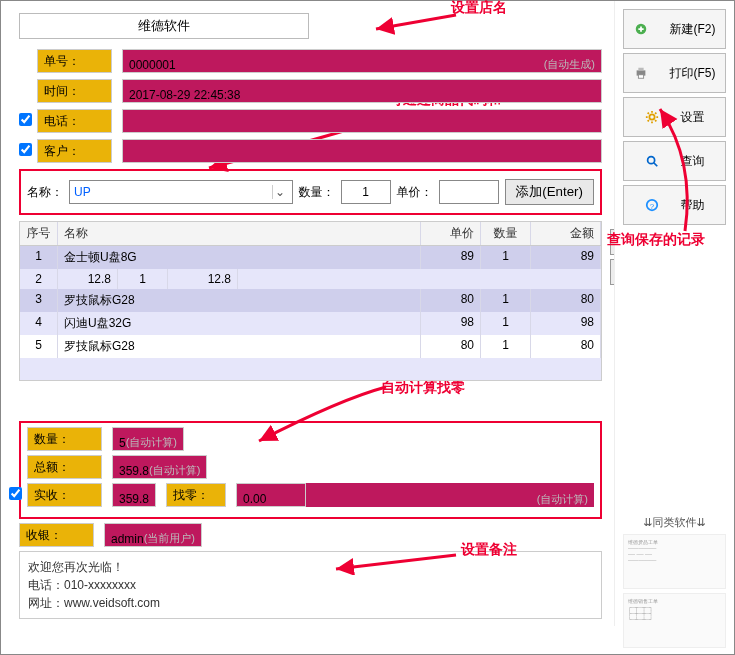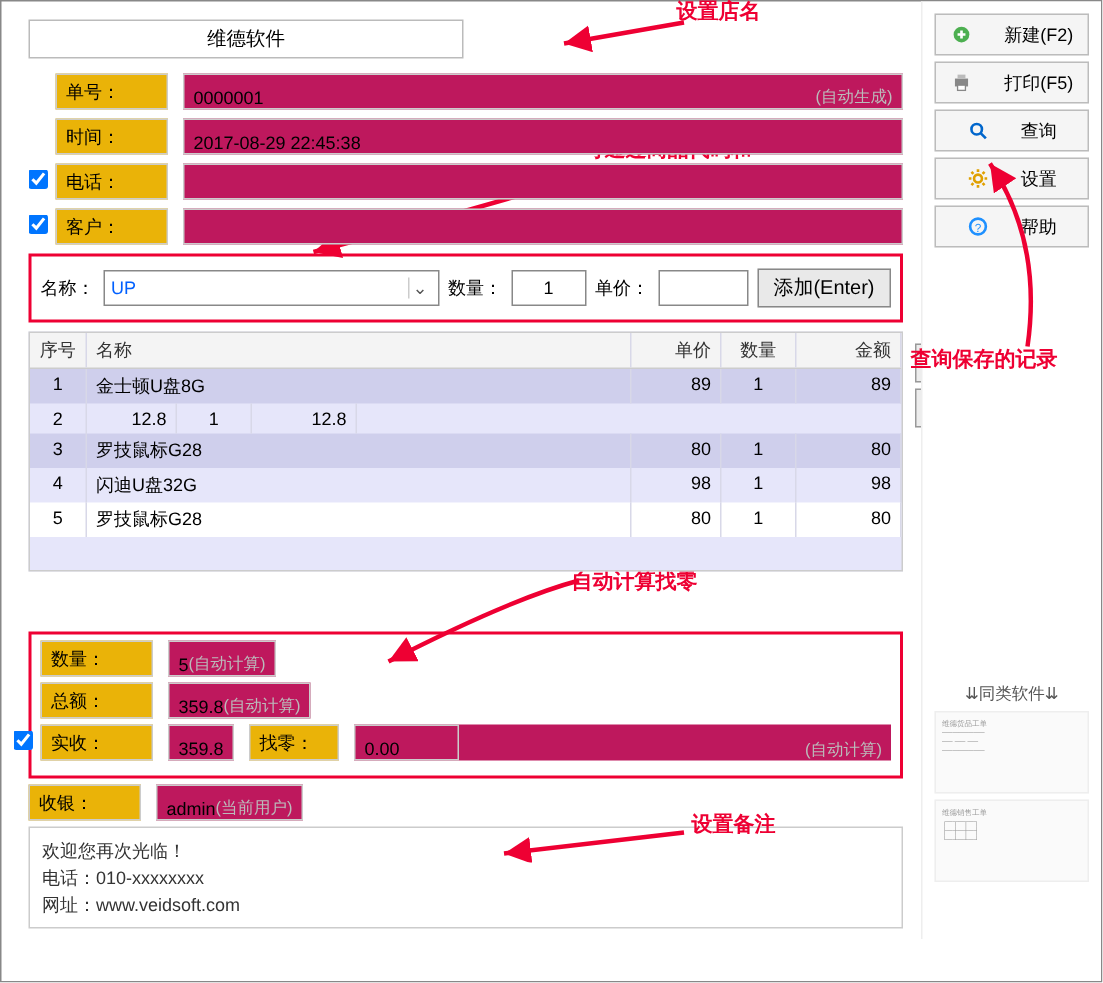--- a/index.html
+++ b/index.html
@@ -4,21 +4,21 @@
 <style>
   * { box-sizing: border-box; font-family: "Microsoft YaHei", sans-serif; }
   body { margin:0; background:#fff; }
   .window { width:735px; height:655px; border:1px solid #888; background:#fff; position:relative; }
   .titlebar { height:28px; display:flex; align-items:center; padding:0 8px; font-size:12px; color:#333; border-bottom:1px solid #eee;}
   .titlebar .icon { width:16px; height:16px; background:#9acd32; border-radius:3px; margin-right:6px; }
   .titlebar .close { margin-left:auto; font-size:16px; color:#555; cursor:pointer; }
   .body { display:flex; height:calc(100% - 28px); }
   .left { flex:1; padding:12px 12px 12px 18px; position:relative; }
   .right { width:120px; padding:8px; background:#fff; border-left:1px solid #eee;}
-  .btn-side { display:flex; align-items:center; justify-content:center; gap:22px; height:28px; width:100%; border:1px solid #bcbcbc; background:#f5f5f5; font-size:12px; margin-bottom:4px; cursor:pointer;}
+  .btn-side { display:flex; align-items:center; justify-content:center; gap:22px; height:40px; width:100%; border:1px solid #bcbcbc; background:#f5f5f5; font-size:12px; margin-bottom:4px; cursor:pointer;}
   .btn-side svg { width:14px; height:14px; }
   .similar { font-size:11px; text-align:center; color:#555; margin-top:290px;}
   .thumb { border:1px solid #eee; height:55px; margin:4px 0; background:#fafafa; font-size:5px; color:#999; padding:4px; overflow:hidden;}
 
   .store-name-wrap { display:flex; justify-content:flex-start; margin-bottom:10px;}
   .store-name { width:290px; height:26px; border:1px solid #bbb; text-align:center; font-size:13px; }
 
   .row { display:flex; align-items:center; margin-bottom:6px; font-size:12px;}
   .chk { width:18px; }
   .chk input { margin:0; }
@@ -268,31 +268,31 @@
       <button class="btn-side">
         <svg viewBox="0 0 16 16">
             <rect x="3" y="5" width="10" height="6" fill="#888"></rect>
             <rect x="5" y="2" width="6" height="3" fill="#bbb"></rect>
             <rect x="5" y="10" width="6" height="4" fill="#fff" stroke="#888"></rect>
           </svg>
         <span>打印(F5)</span>
       </button>
       <button class="btn-side">
         <svg viewBox="0 0 16 16">
+            <circle cx="8" cy="8" r="3" fill="none" stroke="#e0a000" stroke-width="2"></circle>
+            <path d="M8 1v2M8 13v2M1 8h2M13 8h2M3 3l1.5 1.5M11.5 11.5L13 13M13 3l-1.5 1.5M4.5 11.5L3 13" stroke="#e0a000" stroke-width="2"></path>
+          </svg>
+        <span>设置</span>
+      </button>
+      <button class="btn-side">
+        <svg viewBox="0 0 16 16">
             <circle cx="7" cy="7" r="4" fill="none" stroke="#06c" stroke-width="2"></circle>
             <line x1="10" y1="10" x2="14" y2="14" stroke="#06c" stroke-width="2"></line>
           </svg>
         <span>查询</span>
-      </button>
-      <button class="btn-side">
-        <svg viewBox="0 0 16 16">
-            <circle cx="8" cy="8" r="3" fill="none" stroke="#e0a000" stroke-width="2"></circle>
-            <path d="M8 1v2M8 13v2M1 8h2M13 8h2M3 3l1.5 1.5M11.5 11.5L13 13M13 3l-1.5 1.5M4.5 11.5L3 13" stroke="#e0a000" stroke-width="2"></path>
-          </svg>
-        <span>设置</span>
       </button>
       <button class="btn-side">
         <svg viewBox="0 0 16 16">
             <circle cx="8" cy="8" r="6" fill="none" stroke="#1e90ff" stroke-width="2"></circle>
             <text x="8" y="12" text-anchor="middle" font-size="9" fill="#1e90ff">?</text>
           </svg>
         <span>帮助</span>
       </button>
 
       <svg class="arrow-svg" style="top:100px; left:-10px;" width="120" height="140">

